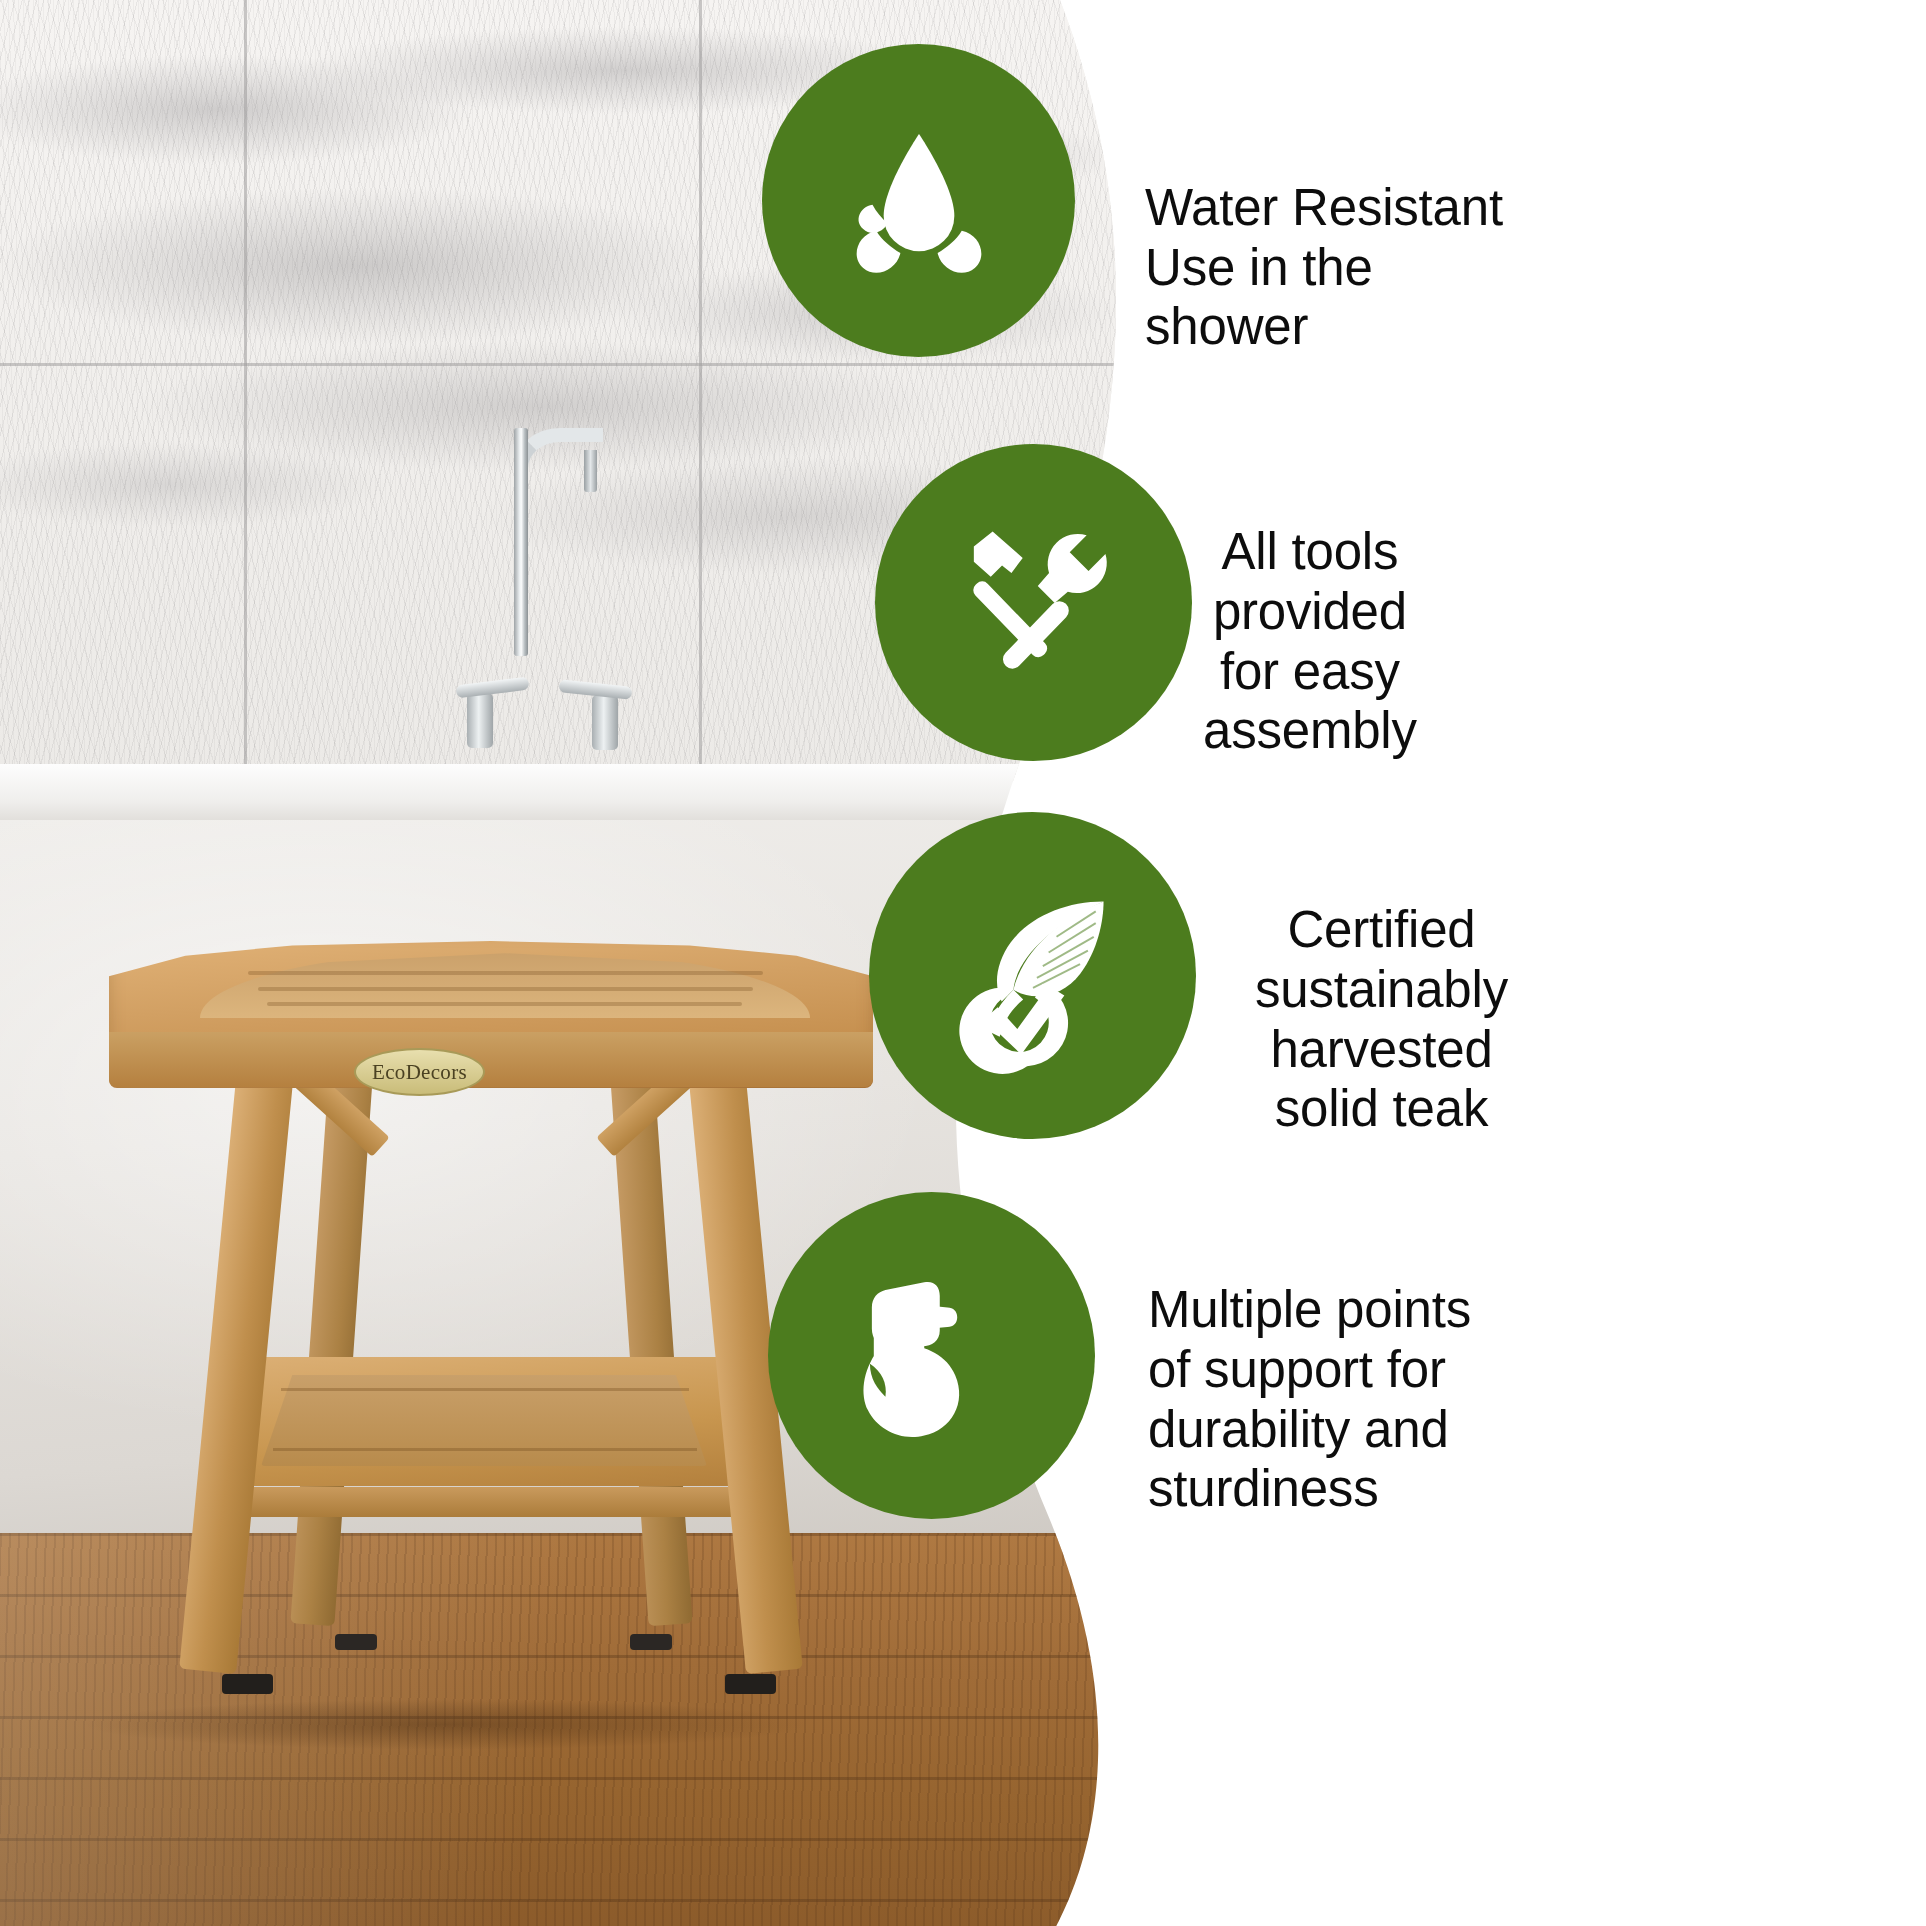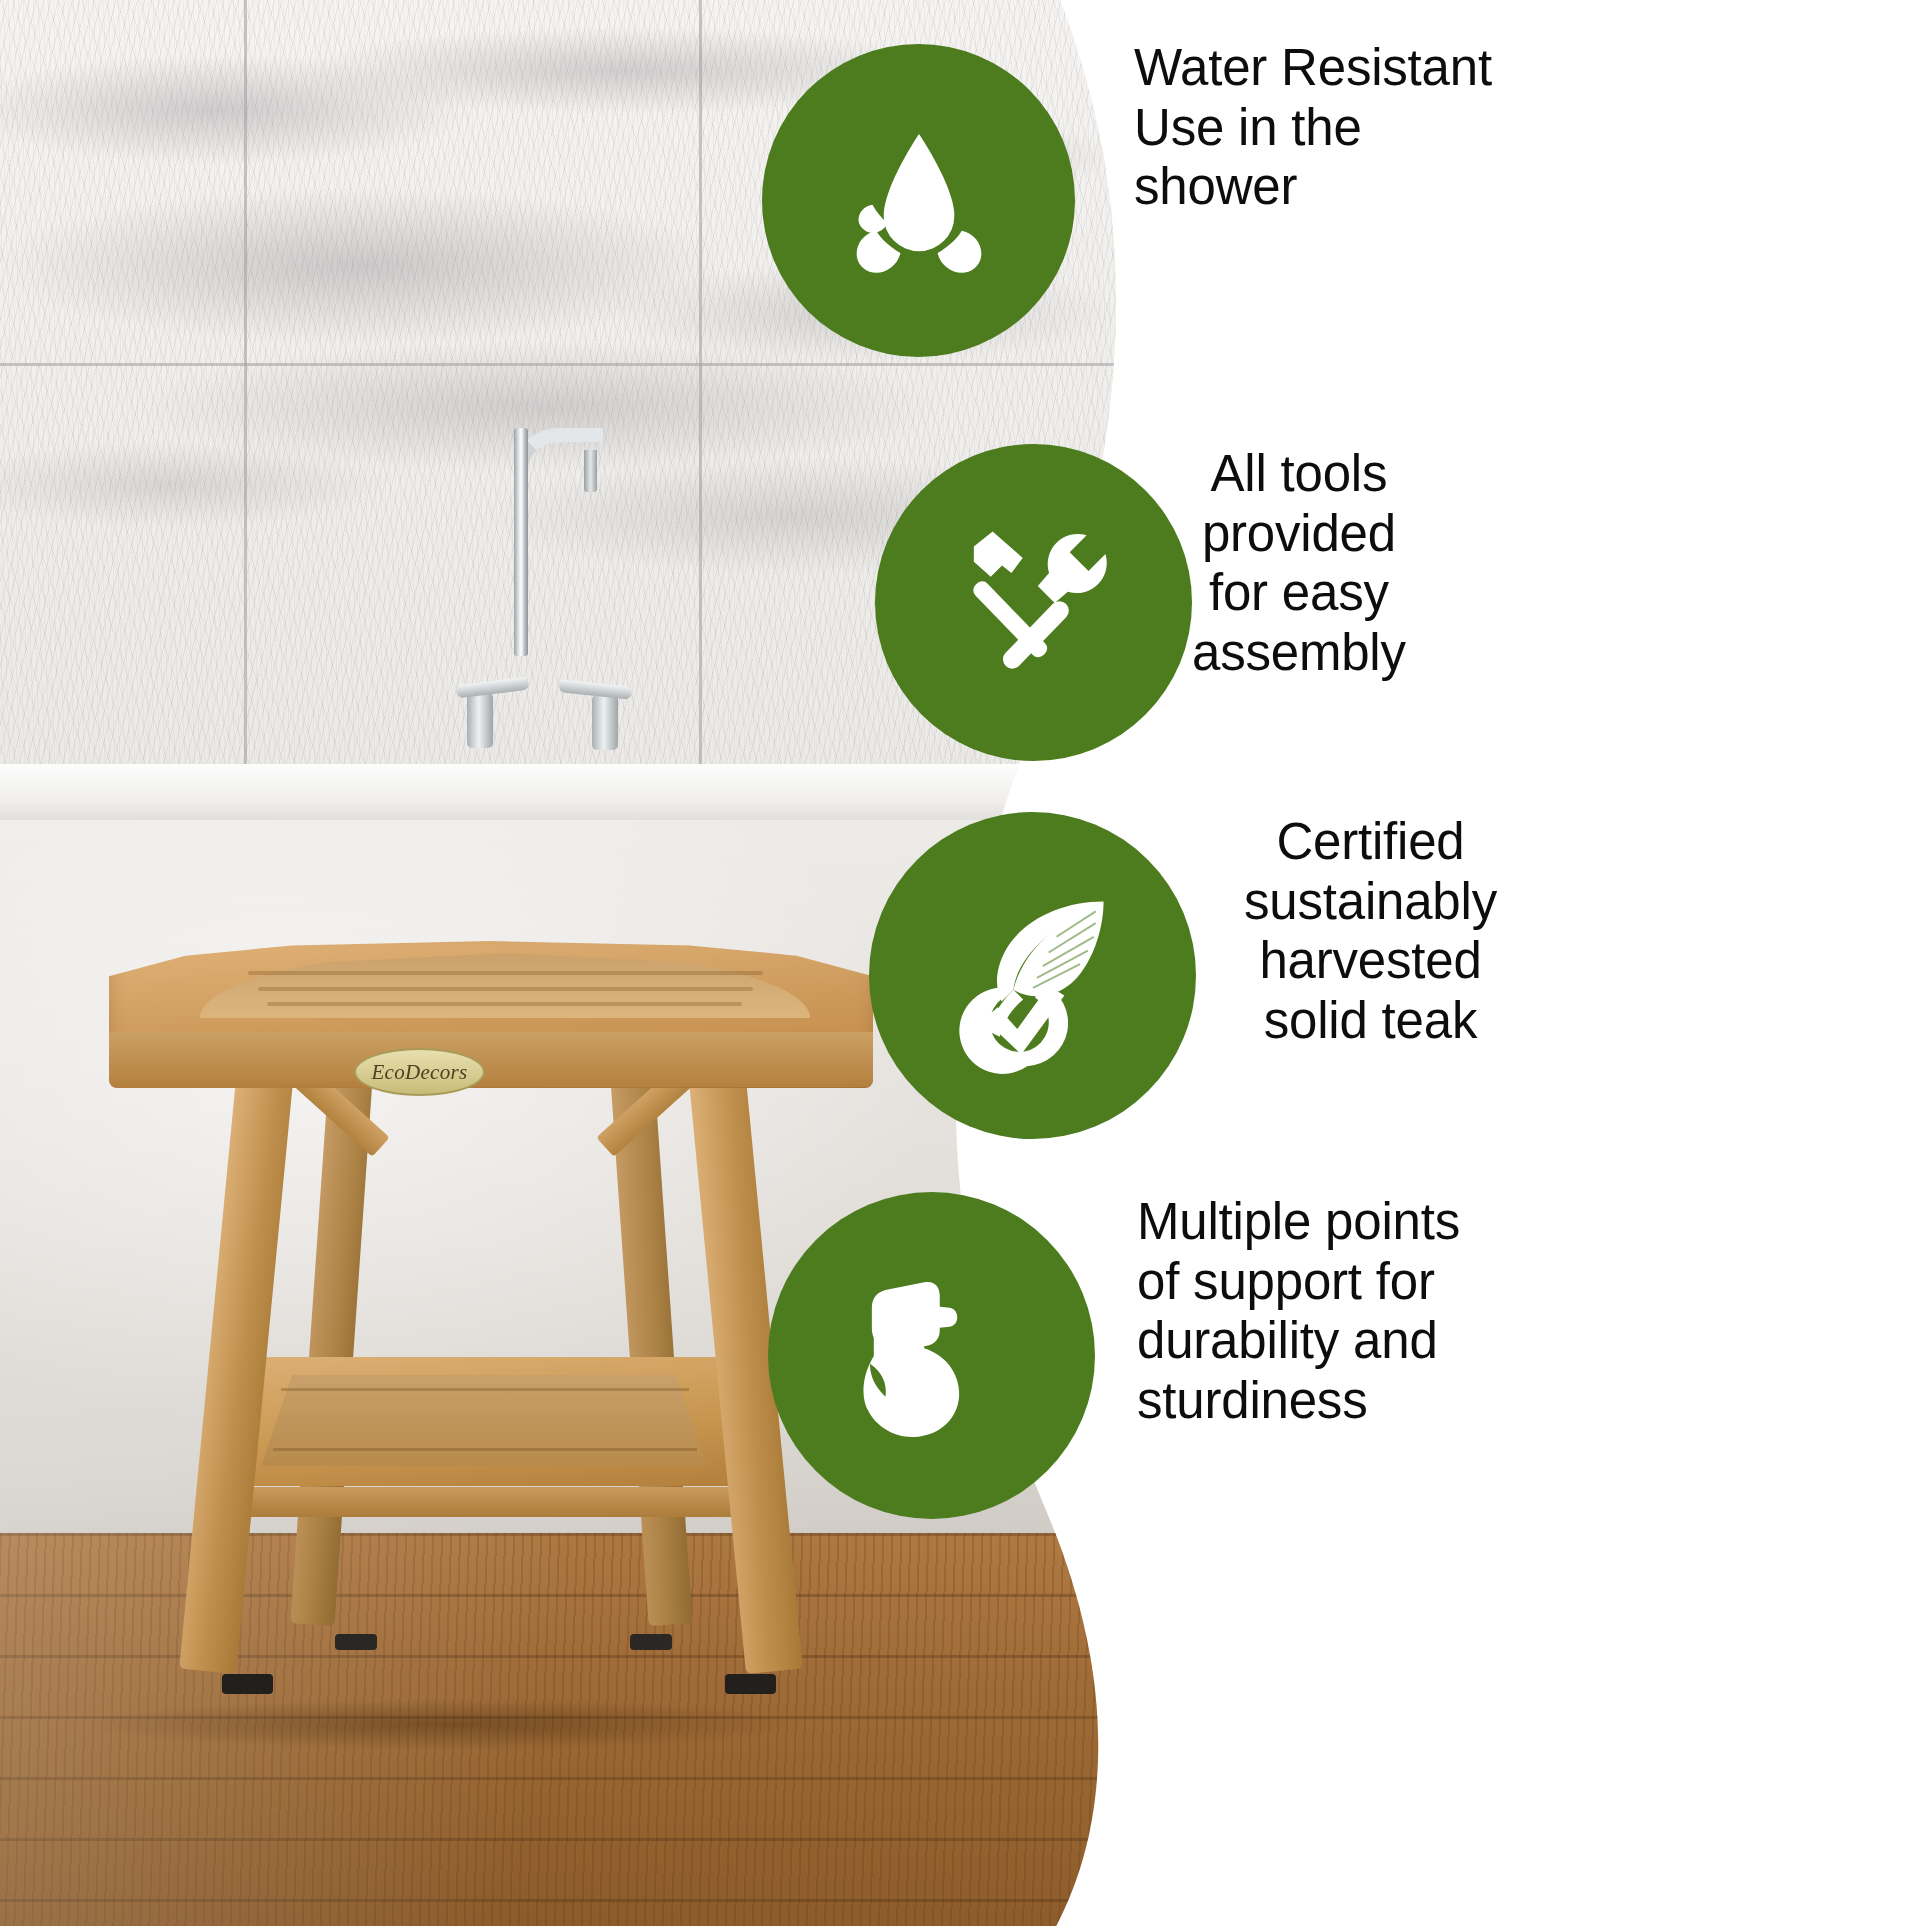--- a/index.html
+++ b/index.html
@@ -81,21 +81,21 @@
     clip-path: polygon(0% 58%, 14% 22%, 50% 6%, 86% 22%, 100% 58%, 100% 100%, 0% 100%);
   }
   .seat-slat{position:absolute;height:4px;background:rgba(120,78,34,.30);border-radius:2px;}
   .seat-slat.s1{left:139px;top:30px;width:515px;}
   .seat-slat.s2{left:149px;top:46px;width:495px;}
   .seat-slat.s3{left:158px;top:61px;width:475px;}
   .seat-edge{position:absolute;left:14px;top:91px;width:764px;height:55px;background:linear-gradient(#caa063,#b5803f);border-radius:0 0 8px 8px;}
   .badge{position:absolute;left:259px;top:107px;width:127px;height:44px;border-radius:50%;
     background:linear-gradient(#e8dfae,#c9bc79);border:2px solid #a89a58;
     display:flex;align-items:center;justify-content:center;}
-  .badge span{font-family:"Liberation Serif","DejaVu Serif",serif;font-style:italic;font-size:21px;color:#4a4122;letter-spacing:0.3px;}
+  .badge span{font-family:"Liberation Serif","DejaVu Serif",serif;font-size:21px;color:#4a4122;letter-spacing:0.3px;}
 
   .leg{position:absolute;background:linear-gradient(92deg,#dcb077,#c08f4d 55%,#a87936);border-radius:6px;}
   .leg.fl{left:141px;top:139px;width:57px;height:594px;transform:rotate(5.5deg);transform-origin:top center;}
   .leg.fr{left:594px;top:139px;width:57px;height:594px;transform:rotate(-5.5deg);transform-origin:top center;}
   .leg.bl{left:234px;top:131px;width:44px;height:554px;transform:rotate(4deg);transform-origin:top center;background:linear-gradient(92deg,#c79c66,#ab8144 60%,#8f6a32);}
   .leg.br{left:515px;top:131px;width:44px;height:554px;transform:rotate(-4deg);transform-origin:top center;background:linear-gradient(92deg,#c79c66,#ab8144 60%,#8f6a32);}
   .brace{position:absolute;background:linear-gradient(#cfa163,#b2823f);border-radius:4px;}
   .brace.bl{left:184px;top:154px;width:117px;height:26px;transform:rotate(42deg);}
   .brace.br{left:495px;top:154px;width:117px;height:26px;transform:rotate(-42deg);}
   .shelf{position:absolute;left:105px;top:416px;width:578px;height:129px;
@@ -111,21 +111,21 @@
   .stretcher{position:absolute;left:127px;top:546px;width:539px;height:30px;background:linear-gradient(#c99a5d,#ab7c3a);border-radius:4px;}
   .foot{position:absolute;width:51px;height:20px;background:#221f1c;border-radius:4px;}
   .foot.f1{left:127px;top:733px;}
   .foot.f2{left:630px;top:733px;}
   .foot.f3{left:240px;top:693px;width:42px;height:16px;background:#2b2724;}
   .foot.f4{left:535px;top:693px;width:42px;height:16px;background:#2b2724;}
   .stool-shadow{position:absolute;left:79px;top:1699px;width:733px;height:51px;background:radial-gradient(ellipse at center, rgba(60,34,12,.38), transparent 70%);}
 
   
   .features{position:absolute;left:0;top:0;width:1927px;height:1927px;}
-  .feature{position:absolute;display:flex;align-items:flex-start;}
+  .feature{position:absolute;display:flex;align-items:flex-end;gap:11px;}
   .circle{
     border-radius:50%;background:var(--green,#4C7C1E);
     display:flex;align-items:center;justify-content:center;flex:0 0 auto;
   }
   .f-text{
     color:#0d0d0d;font-size:51px;line-height:1.17;font-weight:400;
     letter-spacing:-0.2px;white-space:pre-line;
   }
   .f1{left:762px;top:44px;}
   .f1 .circle{width:313px;height:313px;}

